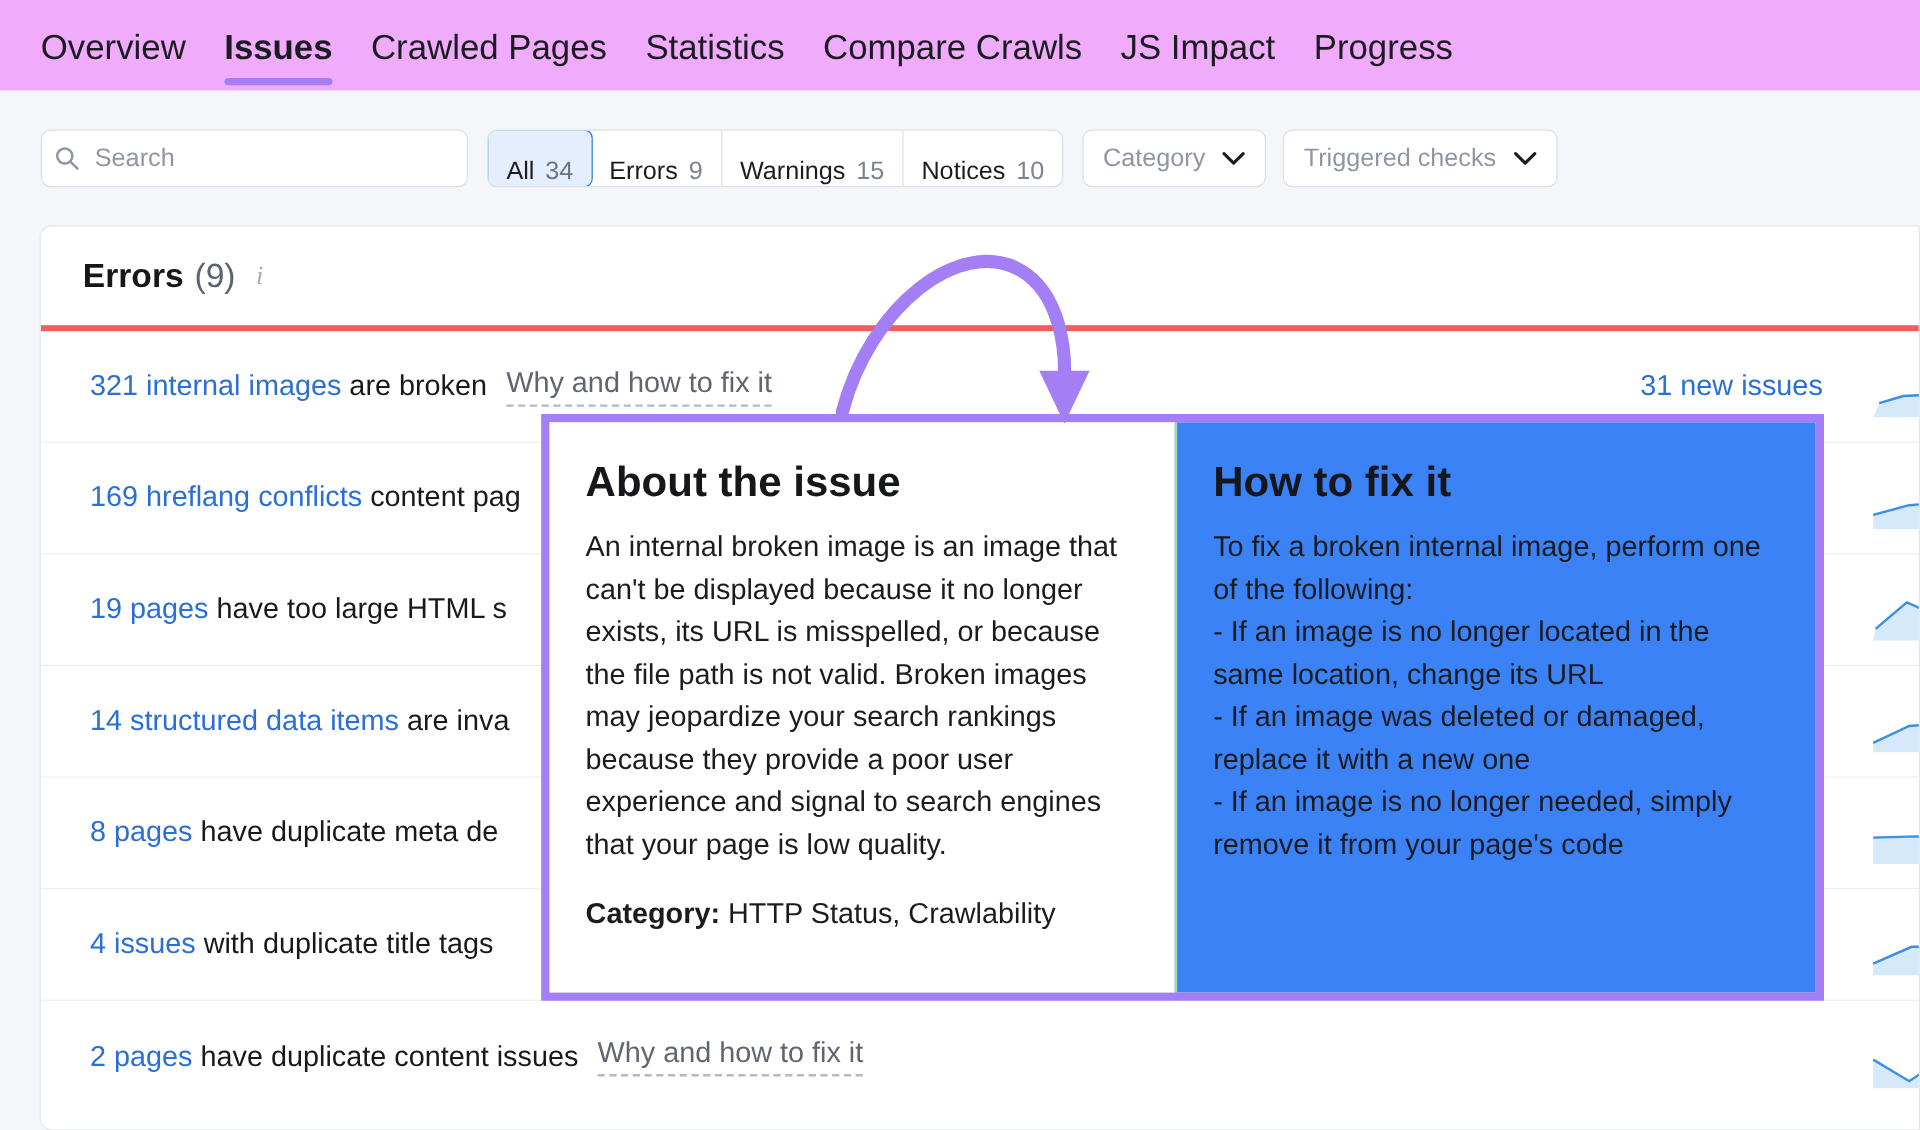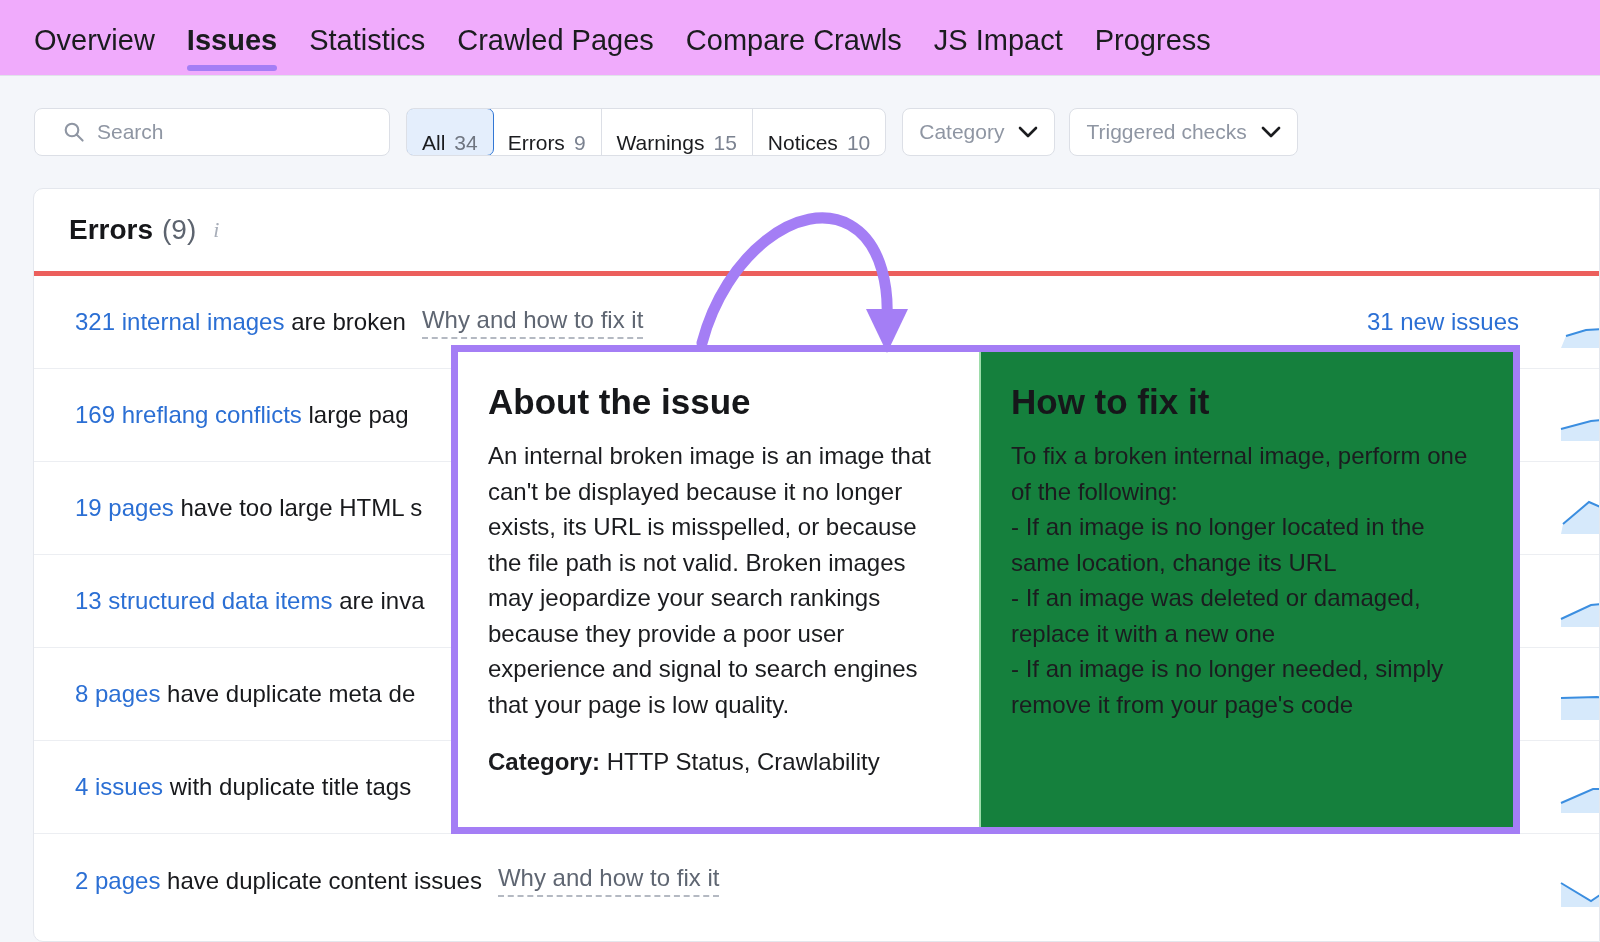--- a/index.html
+++ b/index.html
@@ -48,21 +48,21 @@
     background: #f4f6fa;
     display: flex; align-items: center;
     padding-left: 34px;
   }
   #searchbox {
     width: 356px; height: 48px;
     background: #fff;
     border: 1px solid #dcdfe6;
     border-radius: 8px;
     display: flex; align-items: center;
-    padding: 0 28px;
+    padding: 0 10px;
     margin-right: 16px;
   }
   #searchbox .mag { flex: 0 0 auto; margin-right: 12px; display: block; }
   #searchbox input {
     border: none; outline: none;
     font-family: "Liberation Sans", sans-serif;
     font-size: 21px; color: #1b1c1f;
     background: transparent;
     width: 100%;
   }
@@ -162,21 +162,21 @@
     display: flex;
     z-index: 50;
   }
   .tt-left {
     width: 521px;
     background: #fff;
     padding: 30px 32px 0 30px;
   }
   .tt-right {
     flex: 1;
-    background: #15803d;
+    background: #3b82f6;
     border-left: 2px solid #9ddcaa;
     padding: 30px 28px 0 30px;
   }
   .tt-h {
     font-size: 35px; font-weight: bold; color: #16171a;
     margin-bottom: 16px;
   }
   .tt-p {
     font-size: 24px; line-height: 35.5px; color: #1b1c1f;
     white-space: pre-line;
@@ -194,22 +194,22 @@
   }
 </style>
 </head>
 <body>
 
 <div id="app">
 
   <div id="topnav">
       <div class="nav-tab">Overview</div>
       <div class="nav-tab active">Issues</div>
+      <div class="nav-tab">Crawled Pages</div>
       <div class="nav-tab">Statistics</div>
-      <div class="nav-tab">Crawled Pages</div>
       <div class="nav-tab">Compare Crawls</div>
       <div class="nav-tab">JS Impact</div>
       <div class="nav-tab">Progress</div>
     </div>
 
   <div id="filterbar">
     <div id="searchbox">
       <svg class="mag" width="22" height="22" viewBox="0 0 22 22">
         <circle cx="9" cy="9" r="6.3" fill="none" stroke="#8f96a3" stroke-width="2.1"></circle>
         <line x1="13.6" y1="13.6" x2="19.6" y2="19.6" stroke="#8f96a3" stroke-width="2.1" stroke-linecap="round"></line>
@@ -262,35 +262,35 @@
         <div class="issue-row">
           <div class="issue-text"><a>321 internal images</a><span> are broken</span></div>
           <span class="fixlink">Why and how to fix it</span>
           <span class="new-issues">31 new issues</span>
           <svg class="spark" viewBox="0 0 120 52" preserveAspectRatio="none">
             <polygon points="50,52 55,40 75,34 95,33 120,36 120,52" fill="#d6e9fb"></polygon>
             <polyline points="55,40 75,34 95,33 120,36" fill="none" stroke="#3b8ee0" stroke-width="2"></polyline>
           </svg>
         </div>
         <div class="issue-row">
-          <div class="issue-text"><a>169 hreflang conflicts</a><span> large pag</span></div>
+          <div class="issue-text"><a>169 hreflang conflicts</a><span> content pag</span></div>
           <svg class="spark" viewBox="0 0 120 52" preserveAspectRatio="none">
             <polygon points="50,52 50,40 80,32 105,30 120,30 120,52" fill="#d6e9fb"></polygon>
             <polyline points="50,40 80,32 105,30 120,30" fill="none" stroke="#3b8ee0" stroke-width="2"></polyline>
           </svg>
         </div>
         <div class="issue-row">
           <div class="issue-text"><a>19 pages</a><span> have too large HTML s</span></div>
           <svg class="spark" viewBox="0 0 120 52" preserveAspectRatio="none">
             <polygon points="50,52 52,42 78,20 110,34 120,38 120,52" fill="#d6e9fb"></polygon>
             <polyline points="52,42 78,20 110,34 120,38" fill="none" stroke="#3b8ee0" stroke-width="2"></polyline>
           </svg>
         </div>
         <div class="issue-row">
-          <div class="issue-text"><a>13 structured data items</a><span> are inva</span></div>
+          <div class="issue-text"><a>14 structured data items</a><span> are inva</span></div>
           <svg class="spark" viewBox="0 0 120 52" preserveAspectRatio="none">
             <polygon points="50,52 50,44 80,30 104,28 120,31 120,52" fill="#d6e9fb"></polygon>
             <polyline points="50,44 80,30 104,28 120,31" fill="none" stroke="#3b8ee0" stroke-width="2"></polyline>
           </svg>
         </div>
         <div class="issue-row">
           <div class="issue-text"><a>8 pages</a><span> have duplicate meta de</span></div>
           <svg class="spark" viewBox="0 0 120 52" preserveAspectRatio="none">
             <polygon points="50,52 50,30 86,29 108,32 120,36 120,52" fill="#d6e9fb"></polygon>
             <polyline points="50,30 86,29 108,32 120,36" fill="none" stroke="#3b8ee0" stroke-width="2"></polyline>

